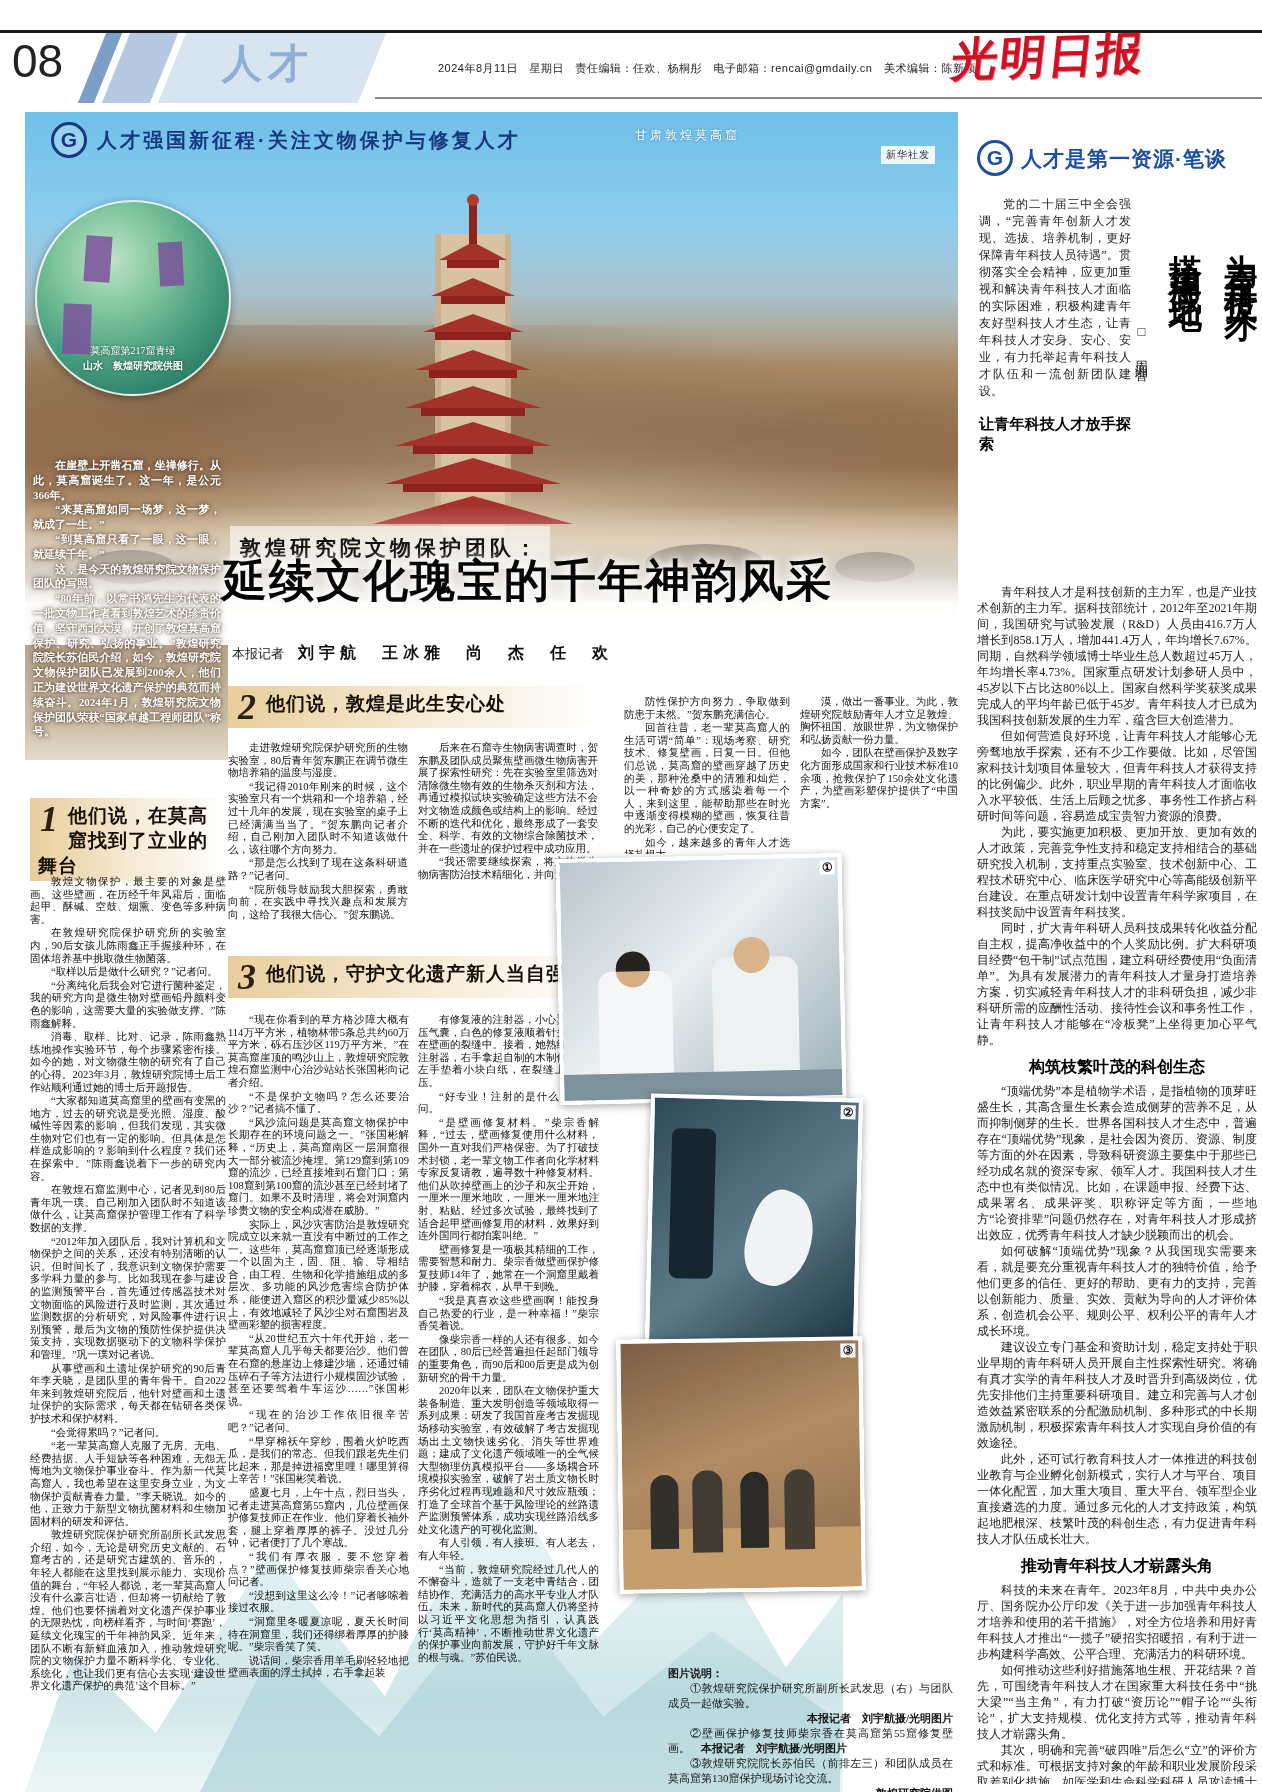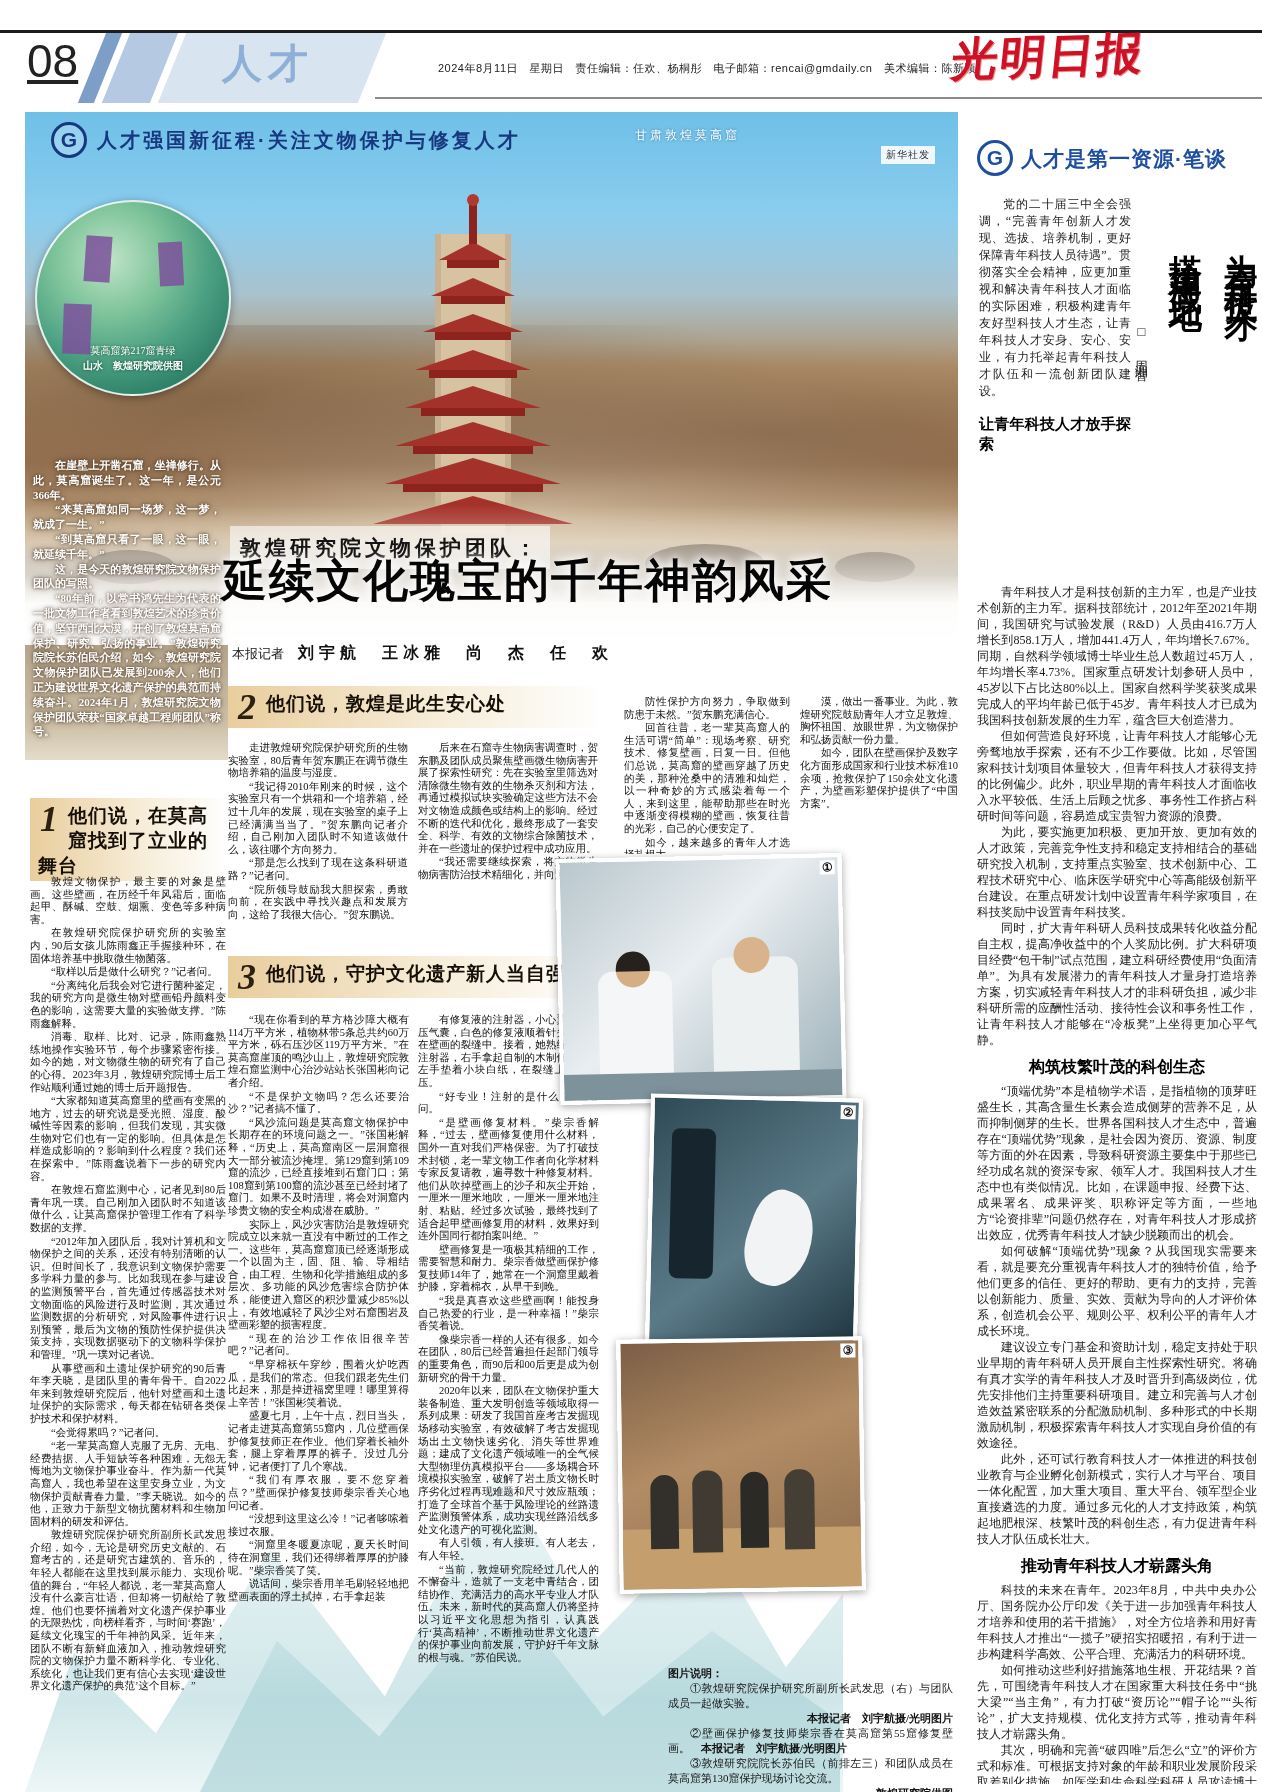--- a/index.html
+++ b/index.html
@@ -1,20 +1,20 @@
 <!DOCTYPE html>
 <html><head>
 <meta charset="utf-8">
 <style>
   html,body{margin:0;padding:0;background:#e9e9e9;}
   #page{position:relative;width:1262px;height:1792px;background:#ffffff;overflow:hidden;
         font-family:"Liberation Serif","DejaVu Serif",serif;color:#111;}
   
   .top-rule{position:absolute;left:0;top:30px;width:1262px;height:3px;background:#1c1c1c;}
-  .page-num{position:absolute;left:27px;top:38px;font:400 46px/1 "Liberation Sans",sans-serif;color:#222;text-decoration:underline;}
+  .page-num{position:absolute;left:12px;top:38px;font:400 46px/1 "Liberation Sans",sans-serif;color:#222;}
   .deco{position:absolute;top:33px;height:70px;transform:skewX(-22deg);}
   .deco.d1{left:92px;width:16px;background:#7d9ec7;}
   .deco.d2{left:116px;width:48px;background:#b5c9e2;}
   .deco.d3{left:172px;width:200px;background:#d9e4f1;}
   .section-label{position:absolute;left:222px;top:44px;font:700 40px/1 "Liberation Serif",serif;color:#8fb0d6;letter-spacing:6px;}
   .dateline{position:absolute;left:438px;top:62px;font:400 11px/1.2 "Liberation Sans",sans-serif;color:#222;letter-spacing:.5px;}
   .masthead{position:absolute;left:952px;top:34px;font:700 46px/1 "Liberation Serif",serif;color:#cd1126;
             transform:skewX(-8deg) rotate(-2deg);letter-spacing:2px;text-shadow:1px 1px 0 #e88;}
   .header-rule{position:absolute;left:375px;top:97px;width:887px;height:2px;background:#8a8a8a;}
   
@@ -225,20 +225,21 @@
 
   <div class="sec-head" style="left:228px;top:956px;width:358px;">
     <span class="sec-num">3</span>
     <span class="sec-title">他们说，守护文化遗产新人当自强</span>
   </div>
   <div class="col" style="left:228px;top:1014px;width:181px;height:776px;">
       <p>“现在你看到的草方格沙障大概有114万平方米，植物林带5条总共约60万平方米，砾石压沙区119万平方米。”在莫高窟崖顶的鸣沙山上，敦煌研究院敦煌石窟监测中心治沙站站长张国彬向记者介绍。</p>
       <p>“不是保护文物吗？怎么还要治沙？”记者搞不懂了。</p>
       <p>“风沙流问题是莫高窟文物保护中长期存在的环境问题之一。”张国彬解释，“历史上，莫高窟南区一层洞窟很大一部分被流沙掩埋。第129窟到第109窟的流沙，已经直接堆到石窟门口；第108窟到第100窟的流沙甚至已经封堵了窟门。如果不及时清理，将会对洞窟内珍贵文物的安全构成潜在威胁。”</p>
       <p>实际上，风沙灾害防治是敦煌研究院成立以来就一直没有中断过的工作之一。这些年，莫高窟窟顶已经逐渐形成一个以固为主，固、阻、输、导相结合，由工程、生物和化学措施组成的多层次、多功能的风沙危害综合防护体系，能使进入窟区的积沙量减少85%以上，有效地减轻了风沙尘对石窟围岩及壁画彩塑的损害程度。</p>
+      <p>“从20世纪五六十年代开始，老一辈莫高窟人几乎每天都要治沙。他们曾在石窟的悬崖边上修建沙墙，还通过铺压碎石子等方法进行小规模固沙试验，甚至还要驾着牛车运沙……”张国彬说。</p>
       <p>“现在的治沙工作依旧很辛苦吧？”记者问。</p>
       <p>“早穿棉袄午穿纱，围着火炉吃西瓜，是我们的常态。但我们跟老先生们比起来，那是掉进福窝里哩！哪里算得上辛苦！”张国彬笑着说。</p>
       <p>盛夏七月，上午十点，烈日当头，记者走进莫高窟第55窟内，几位壁画保护修复技师正在作业。他们穿着长袖外套，腿上穿着厚厚的裤子。没过几分钟，记者便打了几个寒战。</p>
       <p>“我们有厚衣服，要不您穿着点？”壁画保护修复技师柴宗香关心地问记者。</p>
       <p>“没想到这里这么冷！”记者哆嗦着接过衣服。</p>
       <p>“洞窟里冬暖夏凉呢，夏天长时间待在洞窟里，我们还得绑着厚厚的护膝呢。”柴宗香笑了笑。</p>
       <p>说话间，柴宗香用羊毛刷轻轻地把壁画表面的浮土拭掉，右手拿起装</p>
     </div>
   <div class="col" style="left:418px;top:1014px;width:181px;height:776px;">
       <p>有修复液的注射器，小心翼翼地按压气囊，白色的修复液顺着针头尖滴落在壁画的裂缝中。接着，她熟练地放下注射器，右手拿起自制的木制修复刀，左手垫着小块白纸，在裂缝上轻轻按压。</p>

